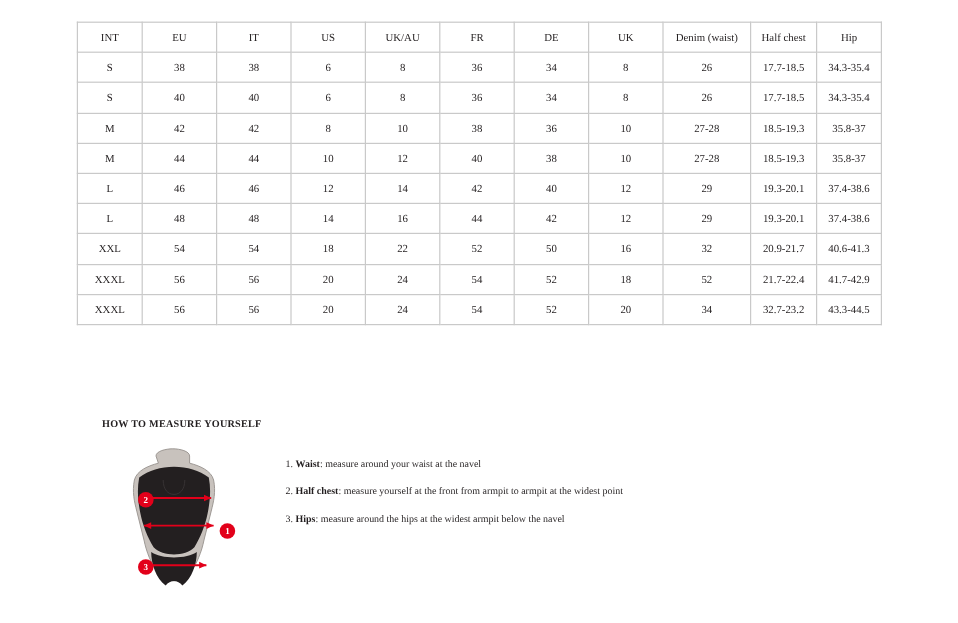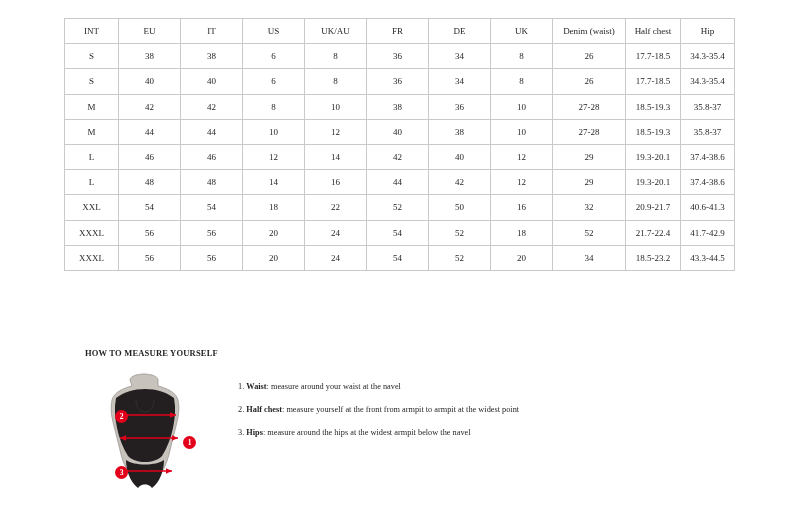--- a/index.html
+++ b/index.html
@@ -261,21 +261,21 @@
         <tr>
           <td>XXXL</td>
           <td>56</td>
           <td>56</td>
           <td>20</td>
           <td>24</td>
           <td>54</td>
           <td>52</td>
           <td>20</td>
           <td>34</td>
-          <td>18.5-23.2</td>
+          <td>32.7-23.2</td>
           <td>43.3-44.5</td>
         </tr>
       </tbody>
     </table>
   </div>
 
   <div class="measure-section">
     <div class="measure-title">HOW TO MEASURE YOURSELF</div>
 
     <div class="measure-body">

